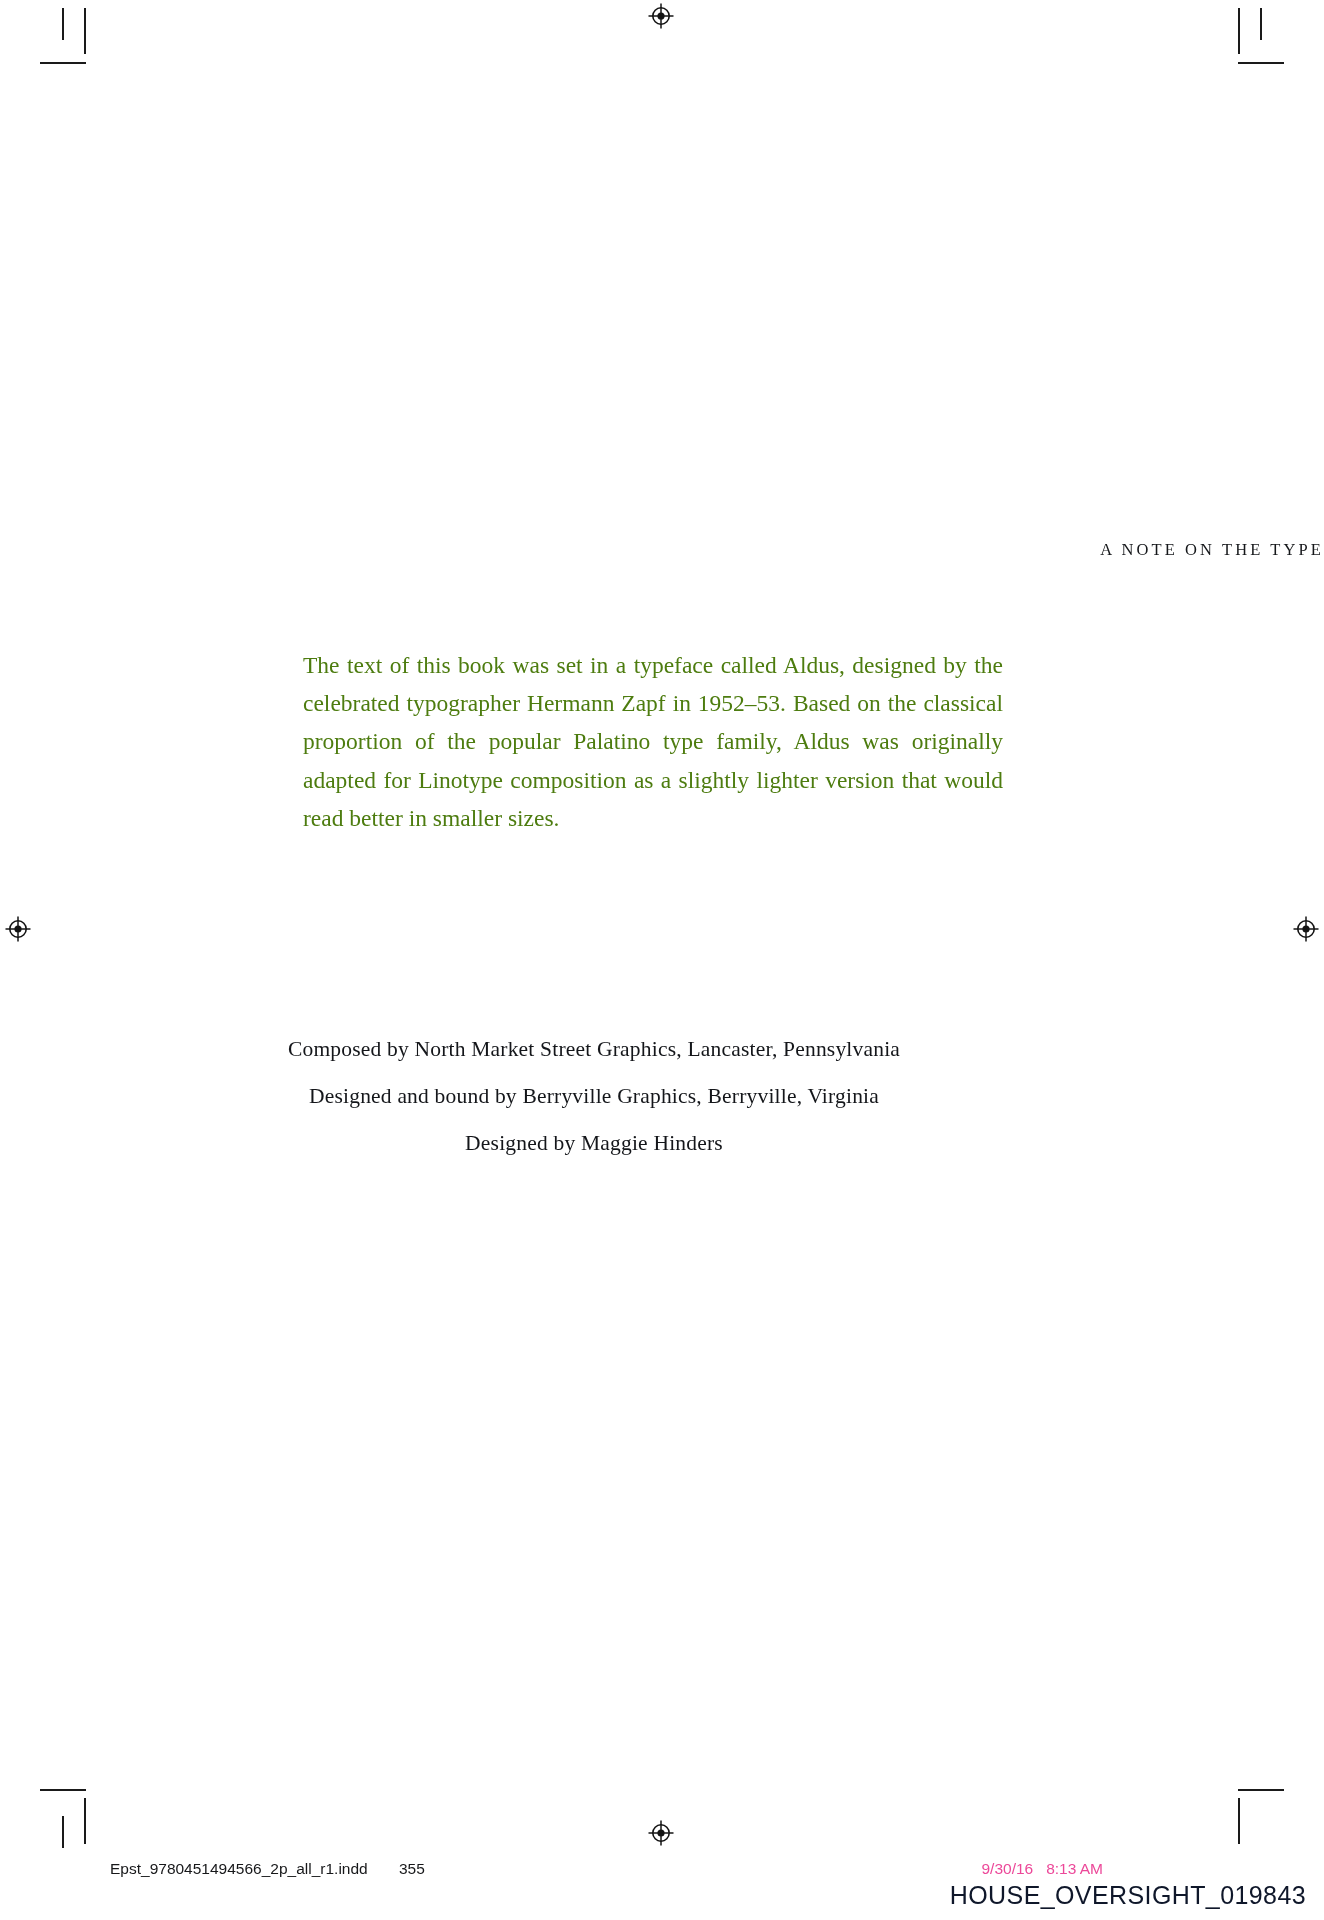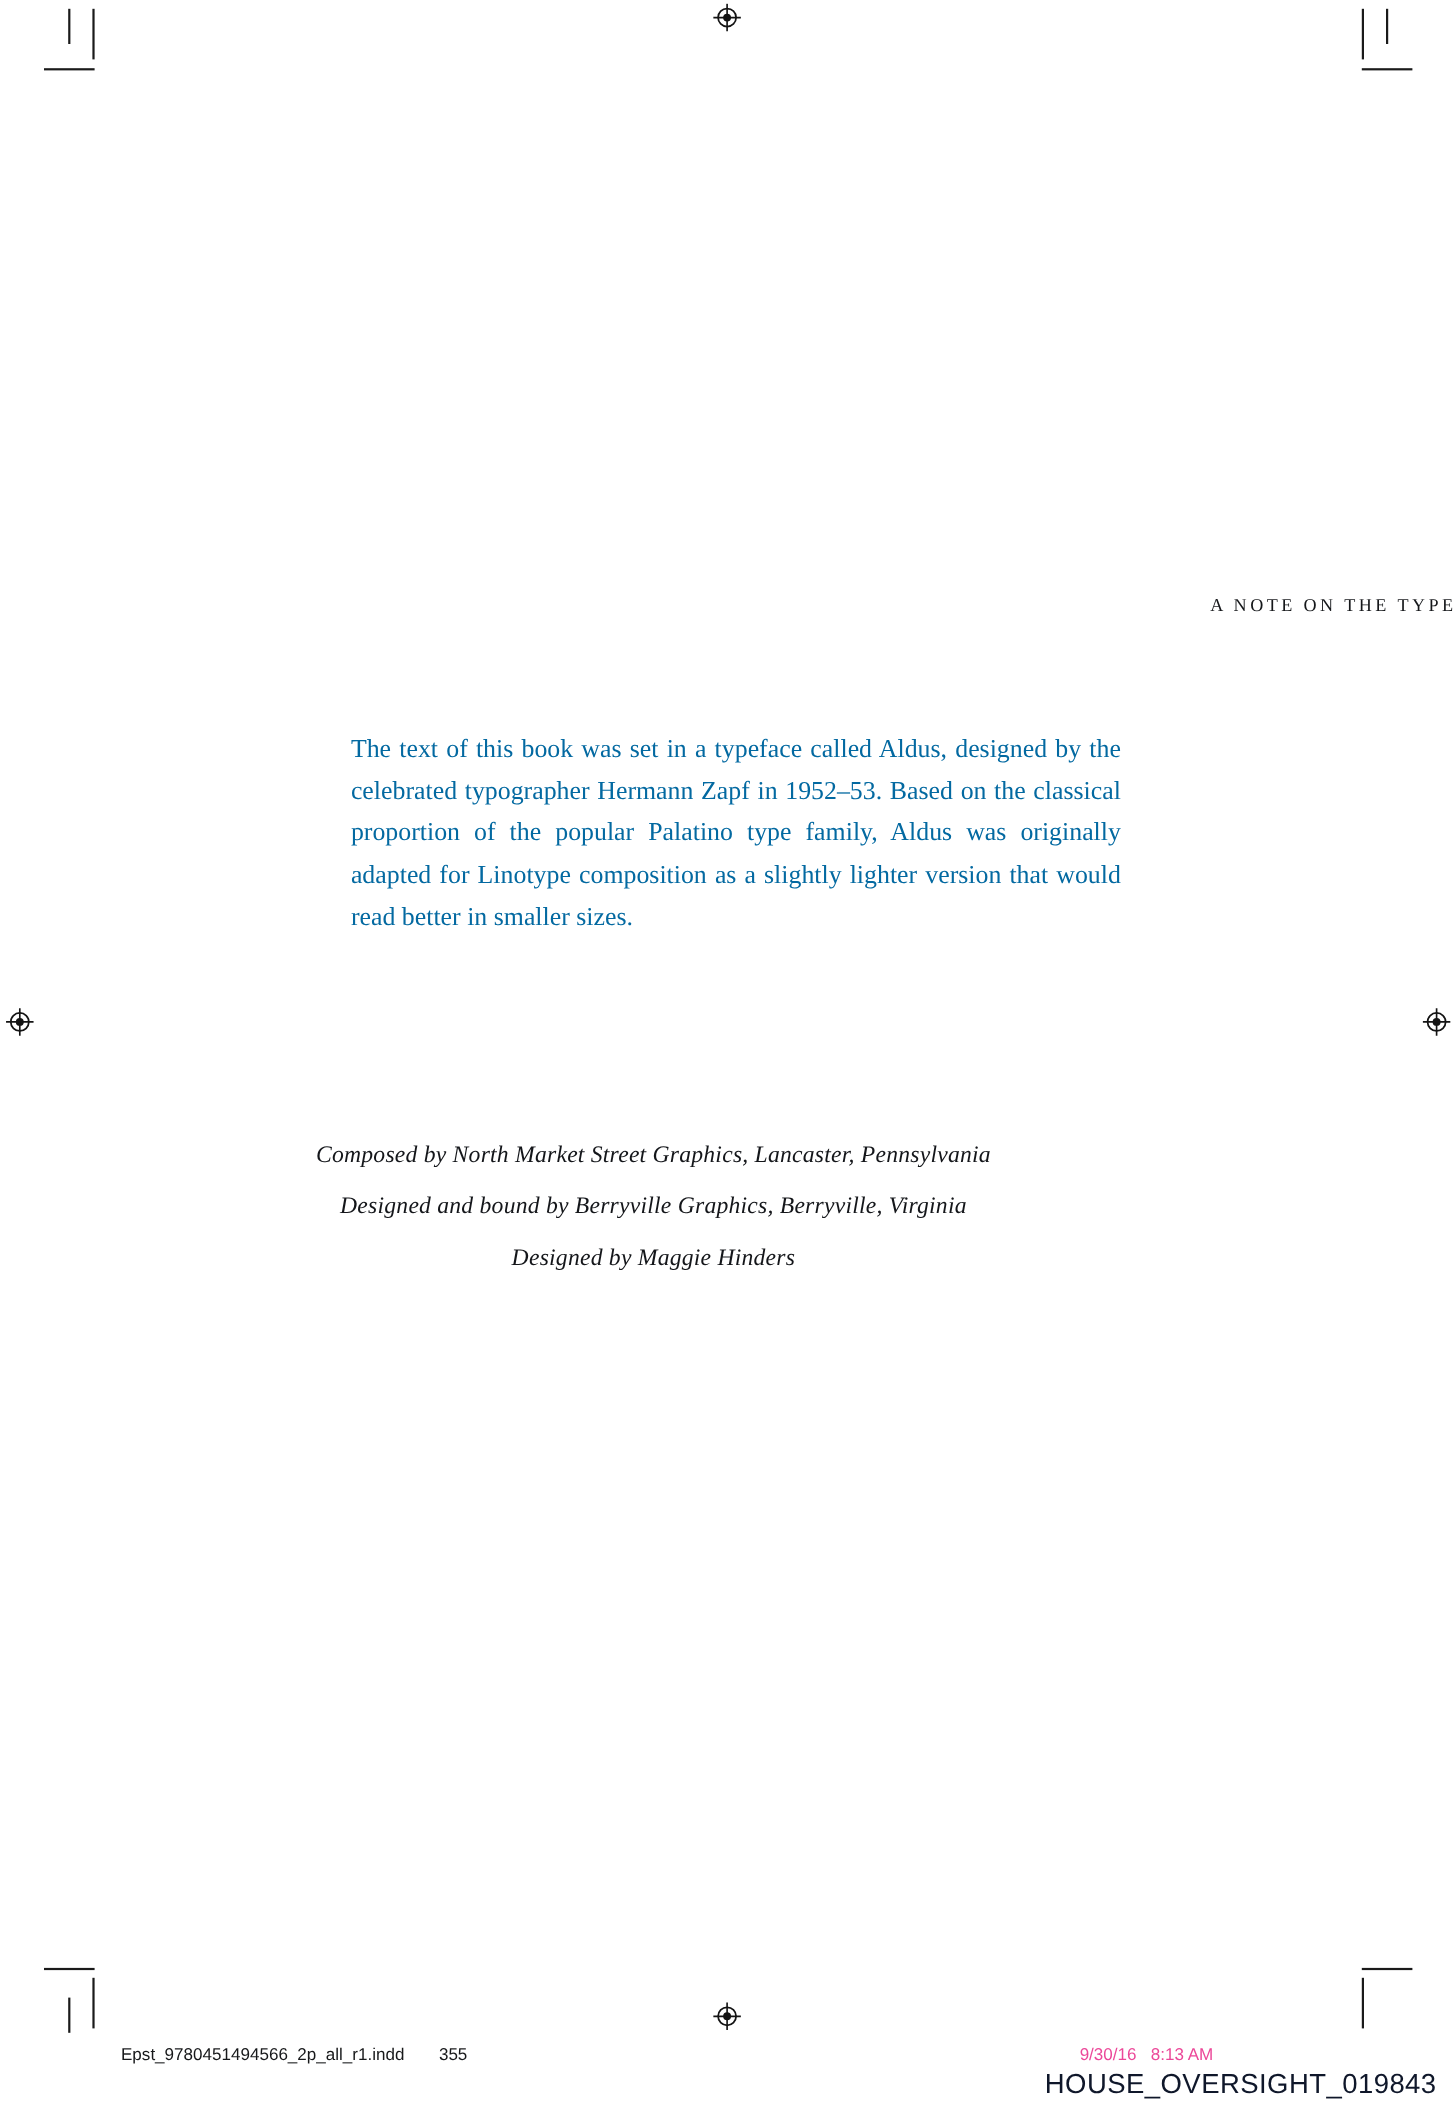--- a/index.html
+++ b/index.html
@@ -49,34 +49,33 @@
     text-transform: uppercase;
     color: #15171a;
   }
 
   .para {
     width: 700px;
     font-size: 23.5px;
     line-height: 38.2px;
     text-align: justify;
     text-justify: inter-word;
-    color: #0369a1;
-    margin: 16px;
+    color: #4d7c0f;
+    margin: 0;
   }
   .para.indent {
     text-indent: 30px;
   }
 
   .colophon {
     position: absolute;
     left: 0;
     top: 1026px;
     width: 1188px;
     text-align: center;
-    font-style: italic;
     font-size: 21.5px;
     line-height: 47px;
     color: #14161a;
   }
   .colophon div { letter-spacing: 0.2px; }
 
   
   .slug {
     position: absolute;
     bottom: 0;

